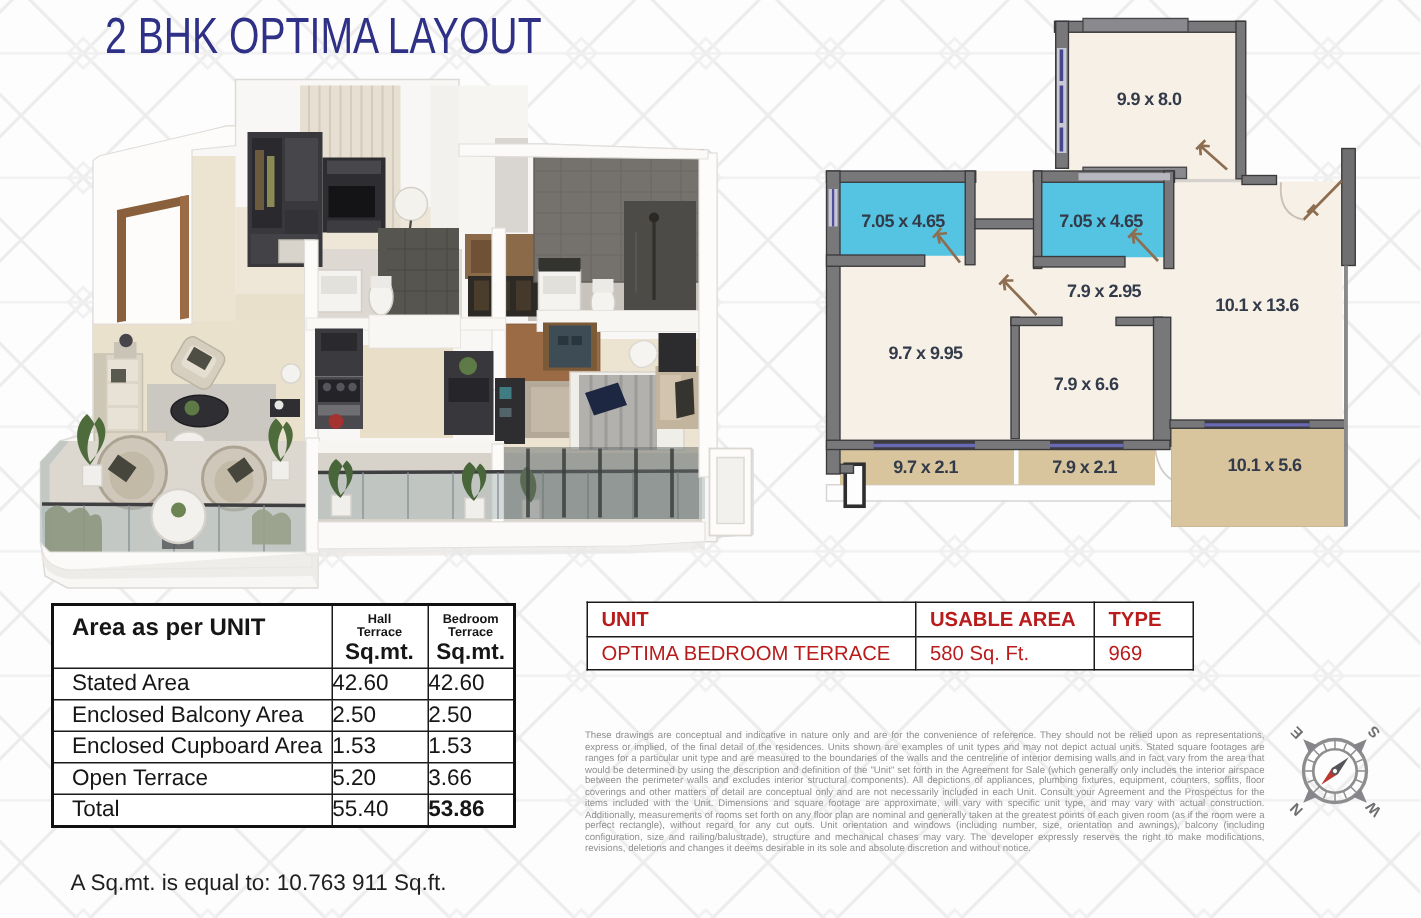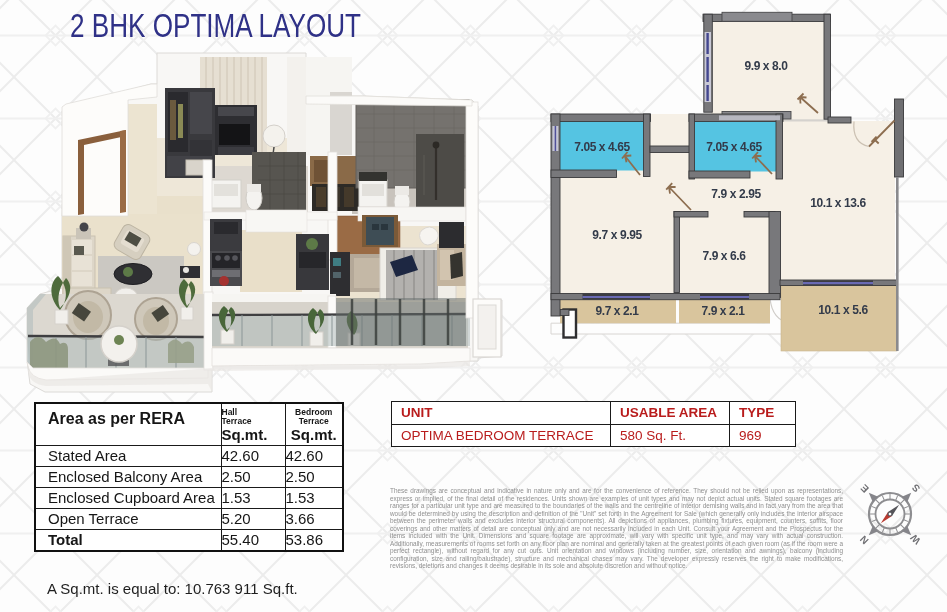--- a/index.html
+++ b/index.html
@@ -475,22 +475,22 @@
 </svg>
 
 <table class="tbl" id="areatbl">
 <colgroup>
         <col style="width:186px">
         <col style="width:64px">
         <col style="width:58px">
       </colgroup>
 <tbody>
         <tr style="height:42px">
- <td class="name" style="vertical-align:top;padding-top:6px;font-weight:bold;font-size:16px;">Area as per RERA</td>
- <td style="text-align:left;vertical-align:top;"><span style="font-size:8.5px;font-weight:bold;display:block;line-height:9px;padding-top:4px;">Hall<br>Terrace</span><span style="font-weight:bold;font-size:15px;">Sq.mt.</span></td>
+ <td class="name" style="vertical-align:top;padding-top:6px;font-weight:bold;font-size:16px;">Area as per UNIT</td>
+ <td style="text-align:center;vertical-align:top;"><span style="font-size:8.5px;font-weight:bold;display:block;line-height:9px;padding-top:4px;">Hall<br>Terrace</span><span style="font-weight:bold;font-size:15px;">Sq.mt.</span></td>
  <td style="text-align:center;vertical-align:top;"><span style="font-size:8.5px;font-weight:bold;display:block;line-height:9px;padding-top:4px;">Bedroom<br>Terrace</span><span style="font-weight:bold;font-size:15px;">Sq.mt.</span></td>
 </tr>
 <tr style="height:21px">
           <td class="name">Stated Area</td>
           <td class="num"><span style="padding-right:9px">42.60</span></td>
           <td class="num"><span style="padding-right:11px">42.60</span></td>
         </tr>
 <tr style="height:21px">
           <td class="name">Enclosed Balcony Area</td>
           <td class="num"><span style="padding-right:9px">2.50</span></td>
@@ -500,23 +500,23 @@
           <td class="name">Enclosed Cupboard Area</td>
           <td class="num"><span style="padding-right:9px">1.53</span></td>
           <td class="num"><span style="padding-right:11px">1.53</span></td>
         </tr>
 <tr style="height:21px">
           <td class="name">Open Terrace</td>
           <td class="num"><span style="padding-right:9px">5.20</span></td>
           <td class="num"><span style="padding-right:8px">3.66</span></td>
         </tr>
 <tr style="height:21.5px">
-          <td class="name" style="font-weight:bold">Total</td>
+          <td class="name" style="font-weight:normal">Total</td>
           <td class="num" style="font-weight:normal"><span style="padding-right:9px">55.40</span></td>
-          <td class="num" style="font-weight:normal"><span style="padding-right:11px">53.86</span></td>
+          <td class="num" style="font-weight:bold"><span style="padding-right:11px">53.86</span></td>
         </tr>
 </tbody>
     </table>
 
 <table class="tbl" id="unittbl">
 <colgroup>
         <col style="width:219px">
         <col style="width:119px">
         <col style="width:66px">
       </colgroup>

